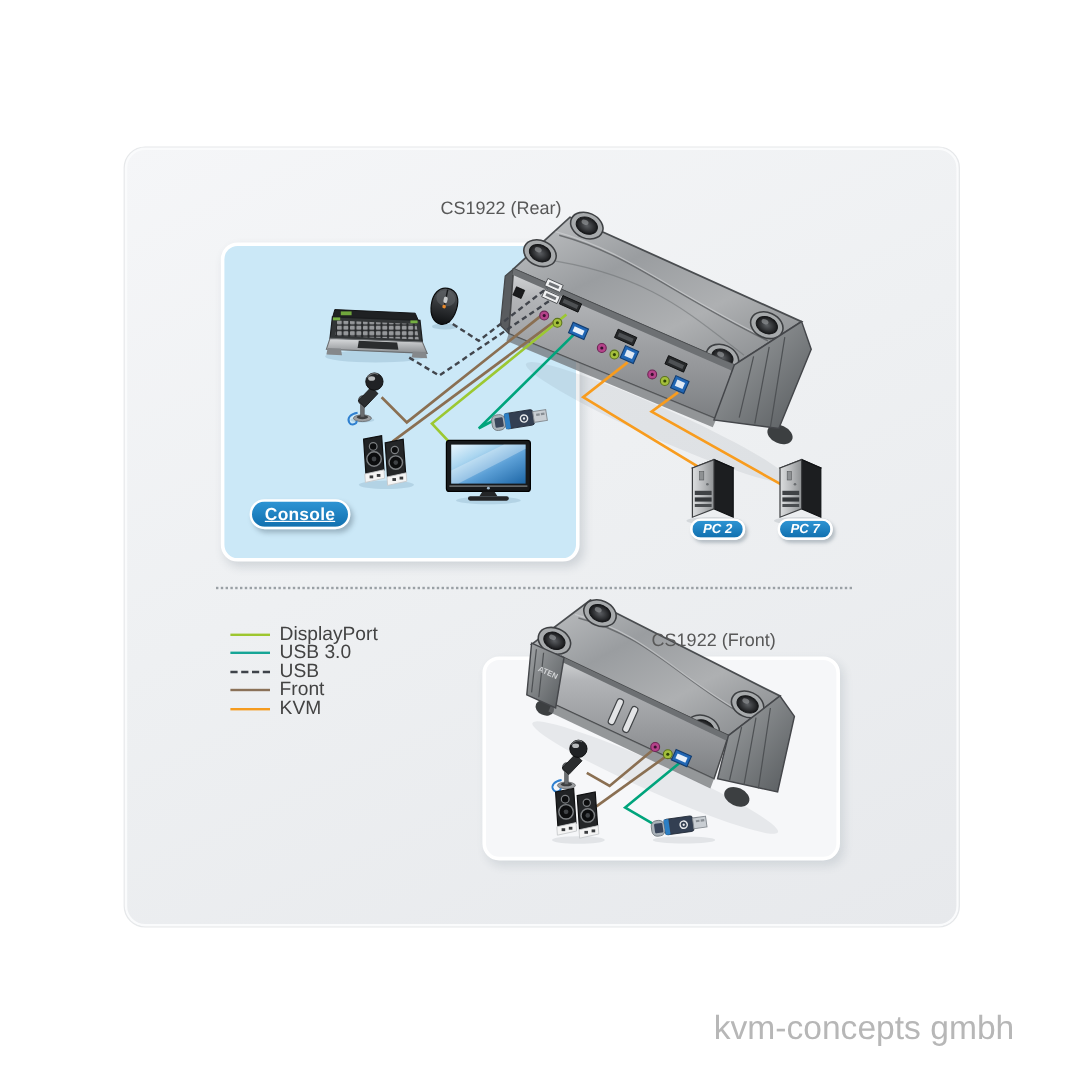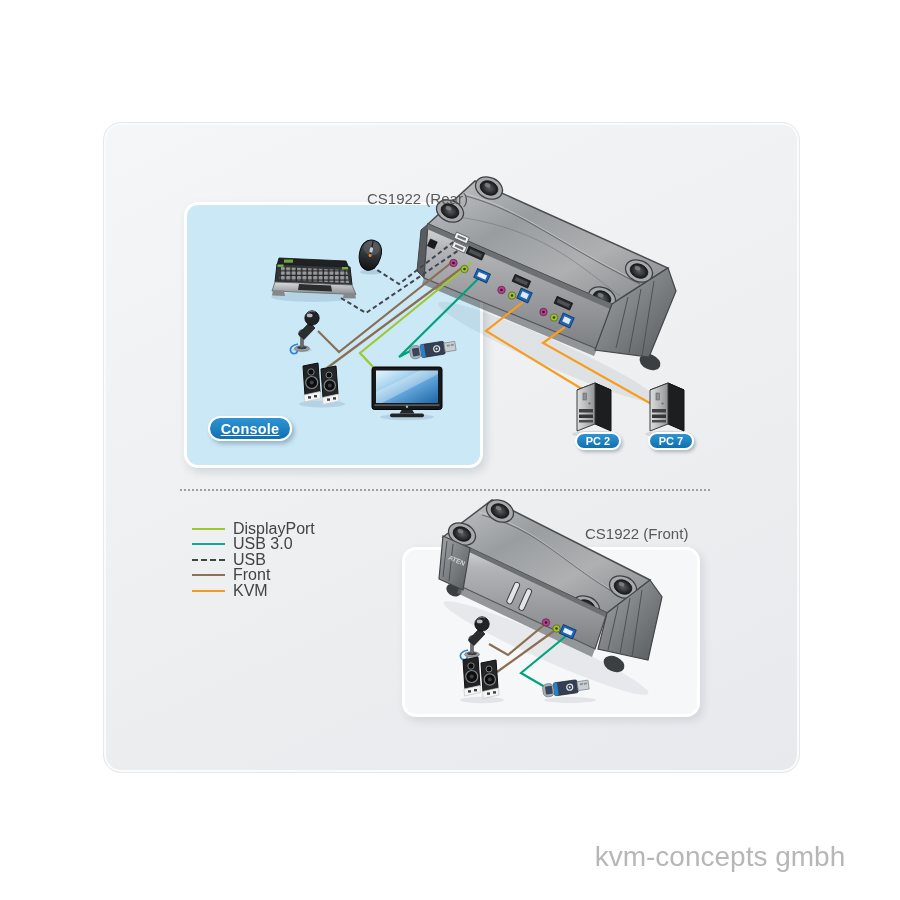--- a/index.html
+++ b/index.html
@@ -12,30 +12,30 @@
   .console-box{position:absolute;left:184px;top:202px;width:293px;height:260px;
         background:#cbe8f7;border:3px solid #fff;border-radius:14px;
         box-shadow:3px 4px 8px rgba(70,90,105,.18);}
   .front-box{position:absolute;left:402px;top:547px;width:292px;height:164px;
         background:#f6f7f9;border:3px solid #fff;border-radius:14px;
         box-shadow:3px 4px 8px rgba(70,90,105,.14);}
   .divider{position:absolute;left:180px;top:489px;width:530px;height:0;
         border-top:2px dotted #9aa0a5;}
   svg.art{position:absolute;left:0;top:0;}
   .device-label{position:absolute;font-size:15px;color:#585858;white-space:nowrap;}
-  #rear-label{left:367px;top:190px;}
-  #front-label{left:585px;top:525px;}
+  #rear-label{left:367px;top:165px;}
+  #front-label{left:543px;top:525px;}
   .badge{position:absolute;display:flex;align-items:center;justify-content:center;
         color:#fff;font-weight:bold;border:2.5px solid #fff;
         background:linear-gradient(180deg,#2e94d3,#1170af);
         box-shadow:2.5px 3px 4px rgba(80,100,115,.4);}
   #console-badge{left:208px;top:416px;width:80px;height:21px;border-radius:13px;
         font-size:14.5px;letter-spacing:.2px;text-decoration:underline;}
   .pc-badge{width:42px;height:14px;border-radius:9px;font-size:11px;
-        border-width:2px;
+        font-style:italic;border-width:2px;
         box-shadow:2px 2.5px 3px rgba(80,100,115,.35);}
   #pc2-badge{left:575px;top:432px;}
   #pc1-badge{left:648px;top:432px;}
   .legend{position:absolute;left:192px;top:521px;}
   .legend-row{display:flex;align-items:center;height:15.5px;}
   .swatch{width:33px;height:0;margin-right:8px;display:inline-block;}
   .sw-dp{border-top:2.5px solid #9dc62f;}
   .sw-usb3{border-top:2.5px solid #16a596;}
   .sw-usb{border-top:2px dashed #3f434a;}
   .sw-audio{border-top:2.5px solid #8a7158;}

